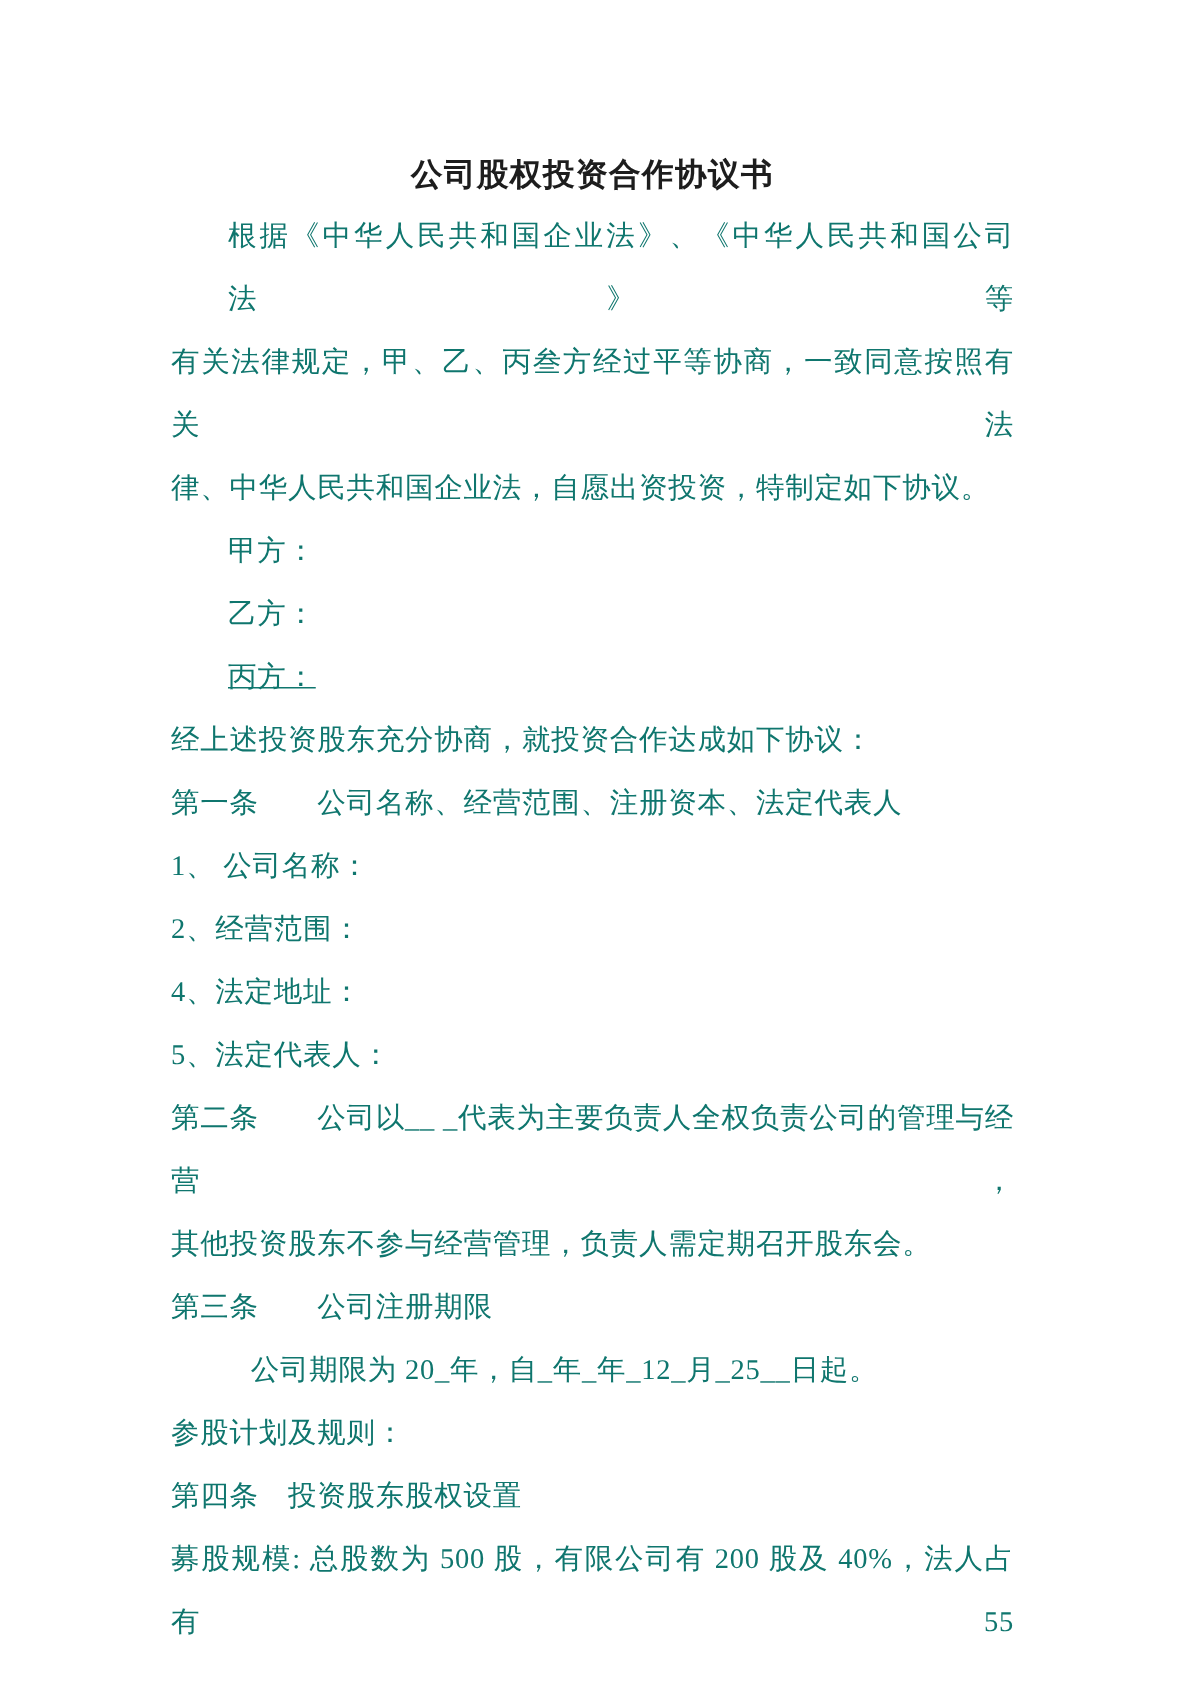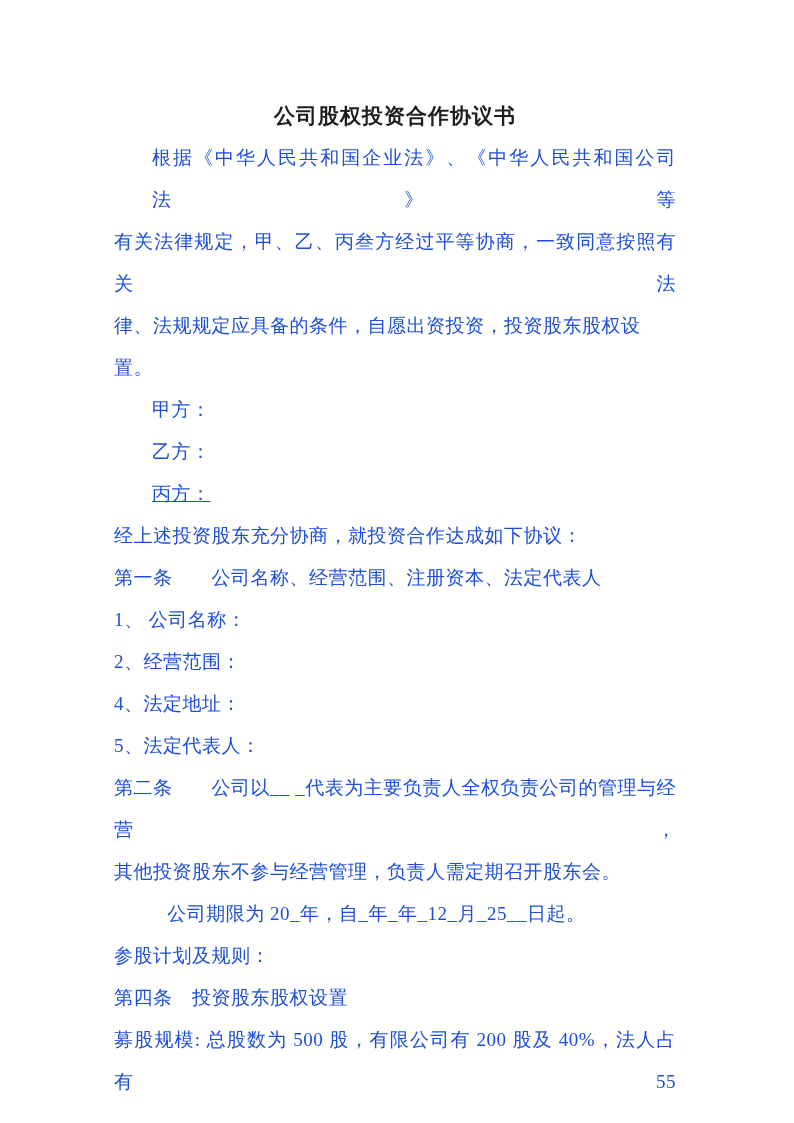--- a/index.html
+++ b/index.html
@@ -27,46 +27,47 @@
     line-height: 42px;
     text-align: center;
     color: #1d1d1d;
     letter-spacing: 1px;
   }
   .doc-line {
     font-size: 19px;
     line-height: 42px;
     letter-spacing: 0.5px;
     text-align: left;
-    color: #1d4ed8;
+    color: #0f766e;
   }
   .doc-line.justify {
     text-align: justify;
     text-align-last: justify;
     text-justify: inter-character;
   }
 </style>
 </head>
 <body>
 
 <div class="page">
   <div class="doc-title">公司股权投资合作协议书</div>
   <div id="doc-body">
       <div class="doc-line justify" style="padding-left: 38px;">根据《中华人民共和国企业法》、《中华人民共和国公司法》等</div>
       <div class="doc-line justify">有关法律规定，甲、乙、丙叁方经过平等协商，一致同意按照有关法</div>
-      <div class="doc-line">律、法规规定应具备的条件，自愿出资投资，投资股东股权设置。</div>
+      <div class="doc-line">律、中华人民共和国企业法，自愿出资投资，特制定如下协议。</div>
       <div class="doc-line" style="padding-left: 38px;">甲方：</div>
       <div class="doc-line" style="padding-left: 38px;">乙方：</div>
       <div class="doc-line" style="padding-left: 38px; text-decoration: underline;">丙方：</div>
       <div class="doc-line">经上述投资股东充分协商，就投资合作达成如下协议：</div>
       <div class="doc-line">第一条　　公司名称、经营范围、注册资本、法定代表人</div>
       <div class="doc-line">1、 公司名称：</div>
       <div class="doc-line">2、经营范围：</div>
       <div class="doc-line">4、法定地址：</div>
       <div class="doc-line">5、法定代表人：</div>
       <div class="doc-line justify">第二条　　公司以__ _代表为主要负责人全权负责公司的管理与经营，</div>
       <div class="doc-line">其他投资股东不参与经营管理，负责人需定期召开股东会。</div>
+      <div class="doc-line">第三条　　公司注册期限</div>
       <div class="doc-line" style="padding-left: 53.2px;">公司期限为 20_年，自_年_年_12_月_25__日起。</div>
       <div class="doc-line">参股计划及规则：</div>
       <div class="doc-line">第四条　投资股东股权设置</div>
       <div class="doc-line justify">募股规模: 总股数为 500 股，有限公司有 200 股及 40%，法人占有 55</div>
     </div>
 </div>
 
 </body></html>

